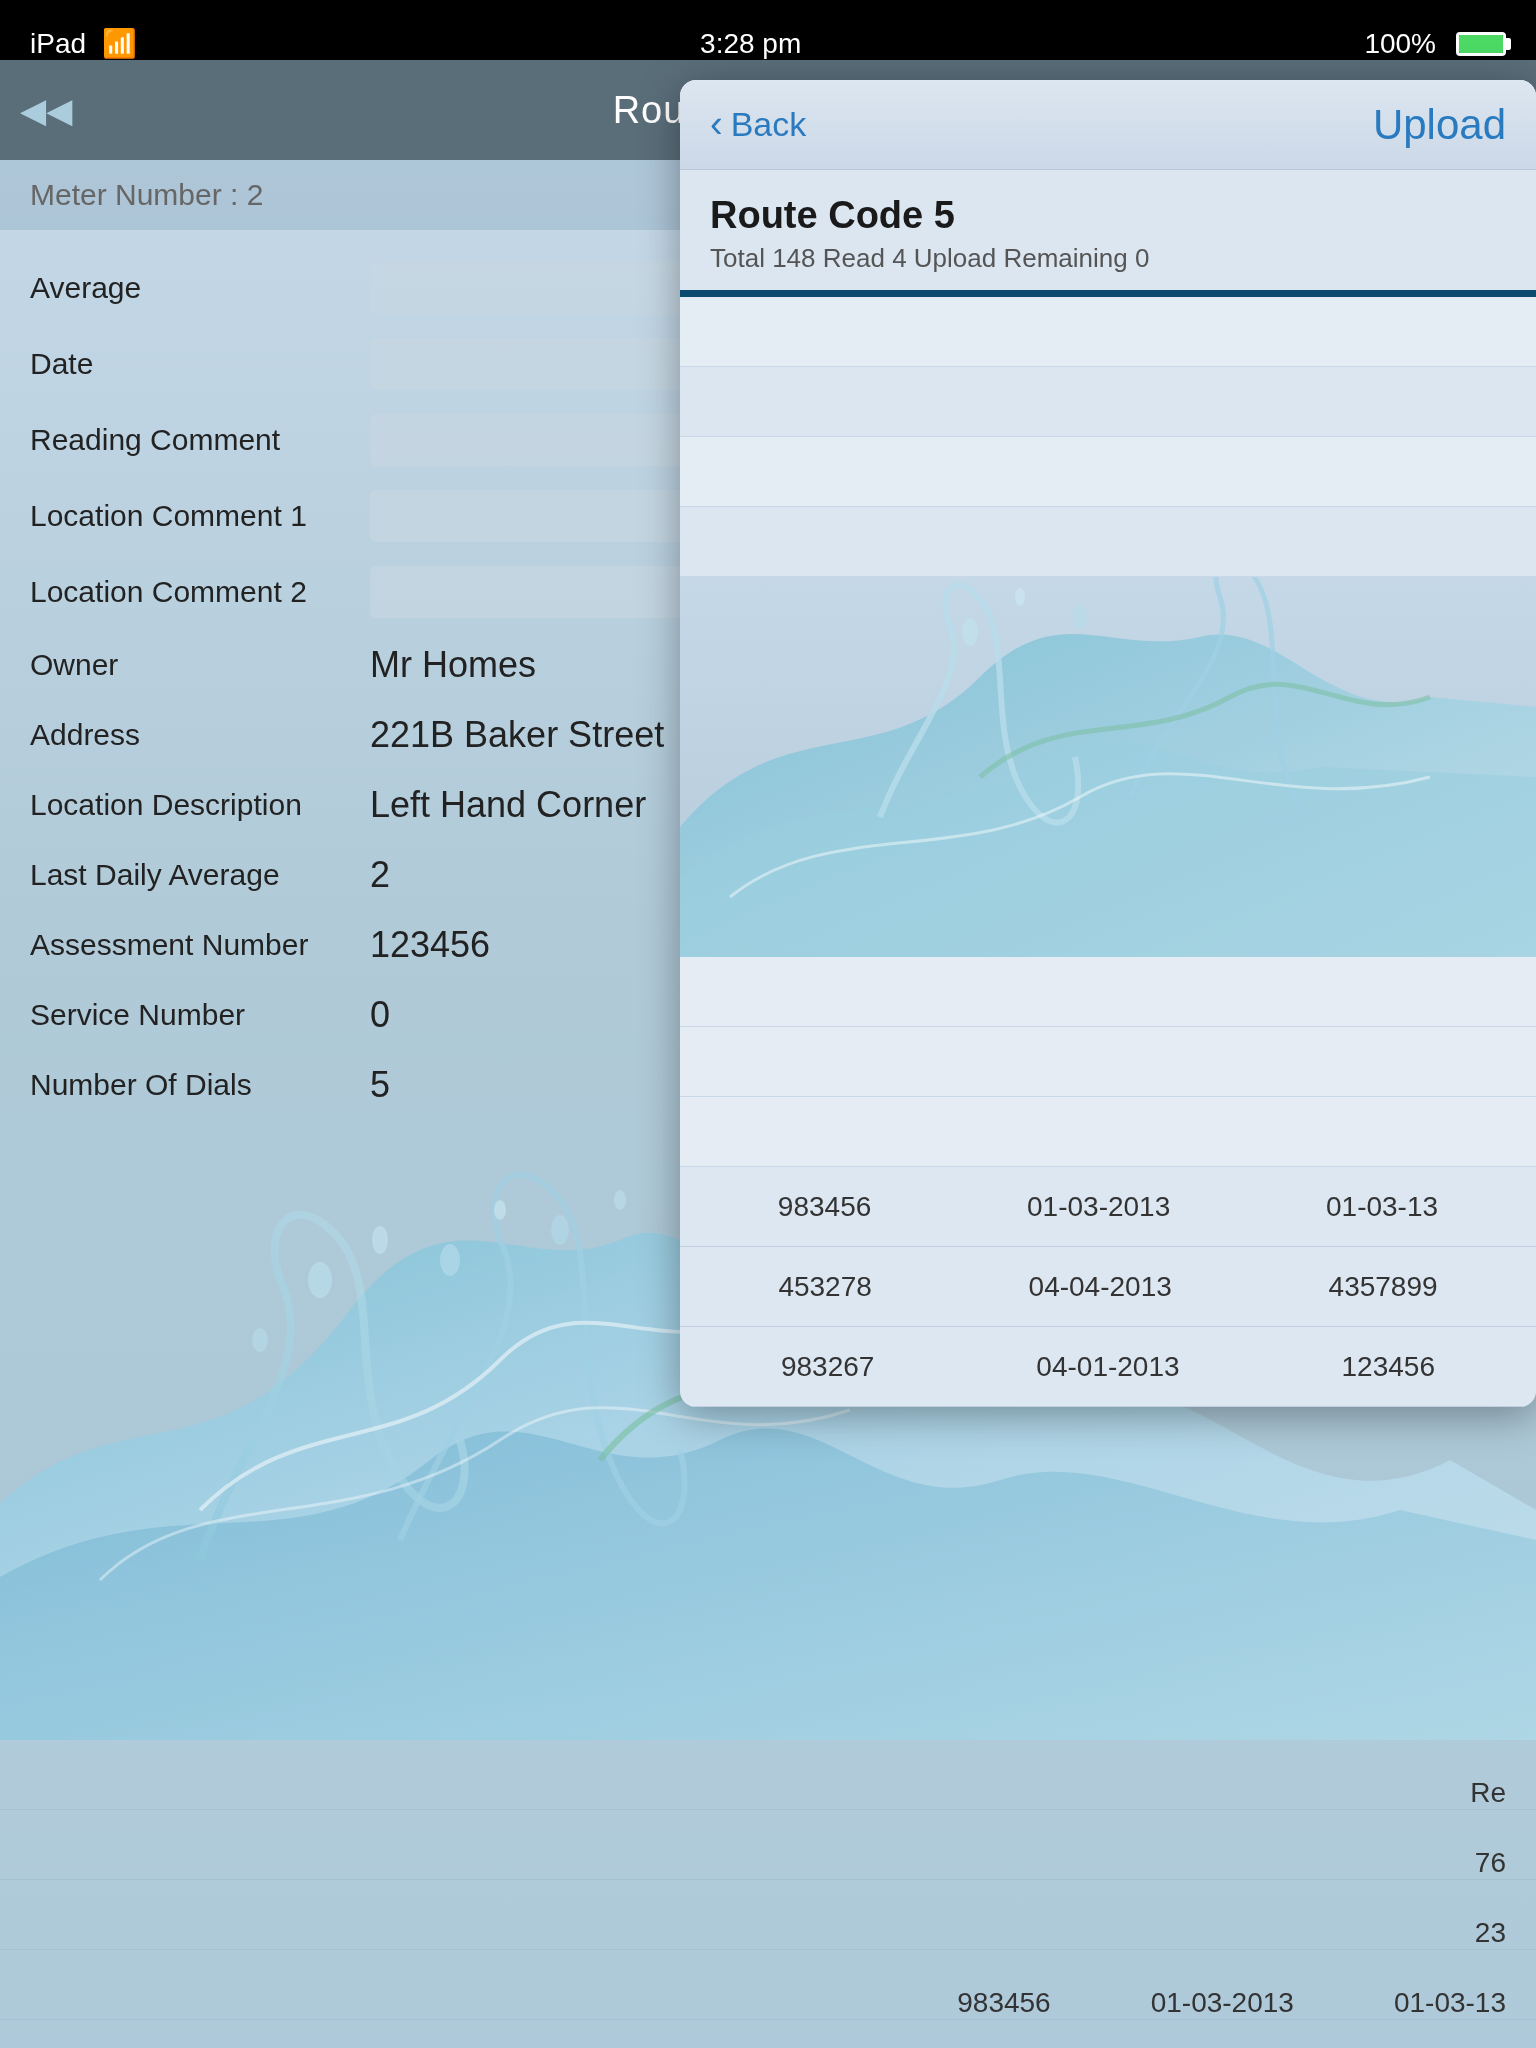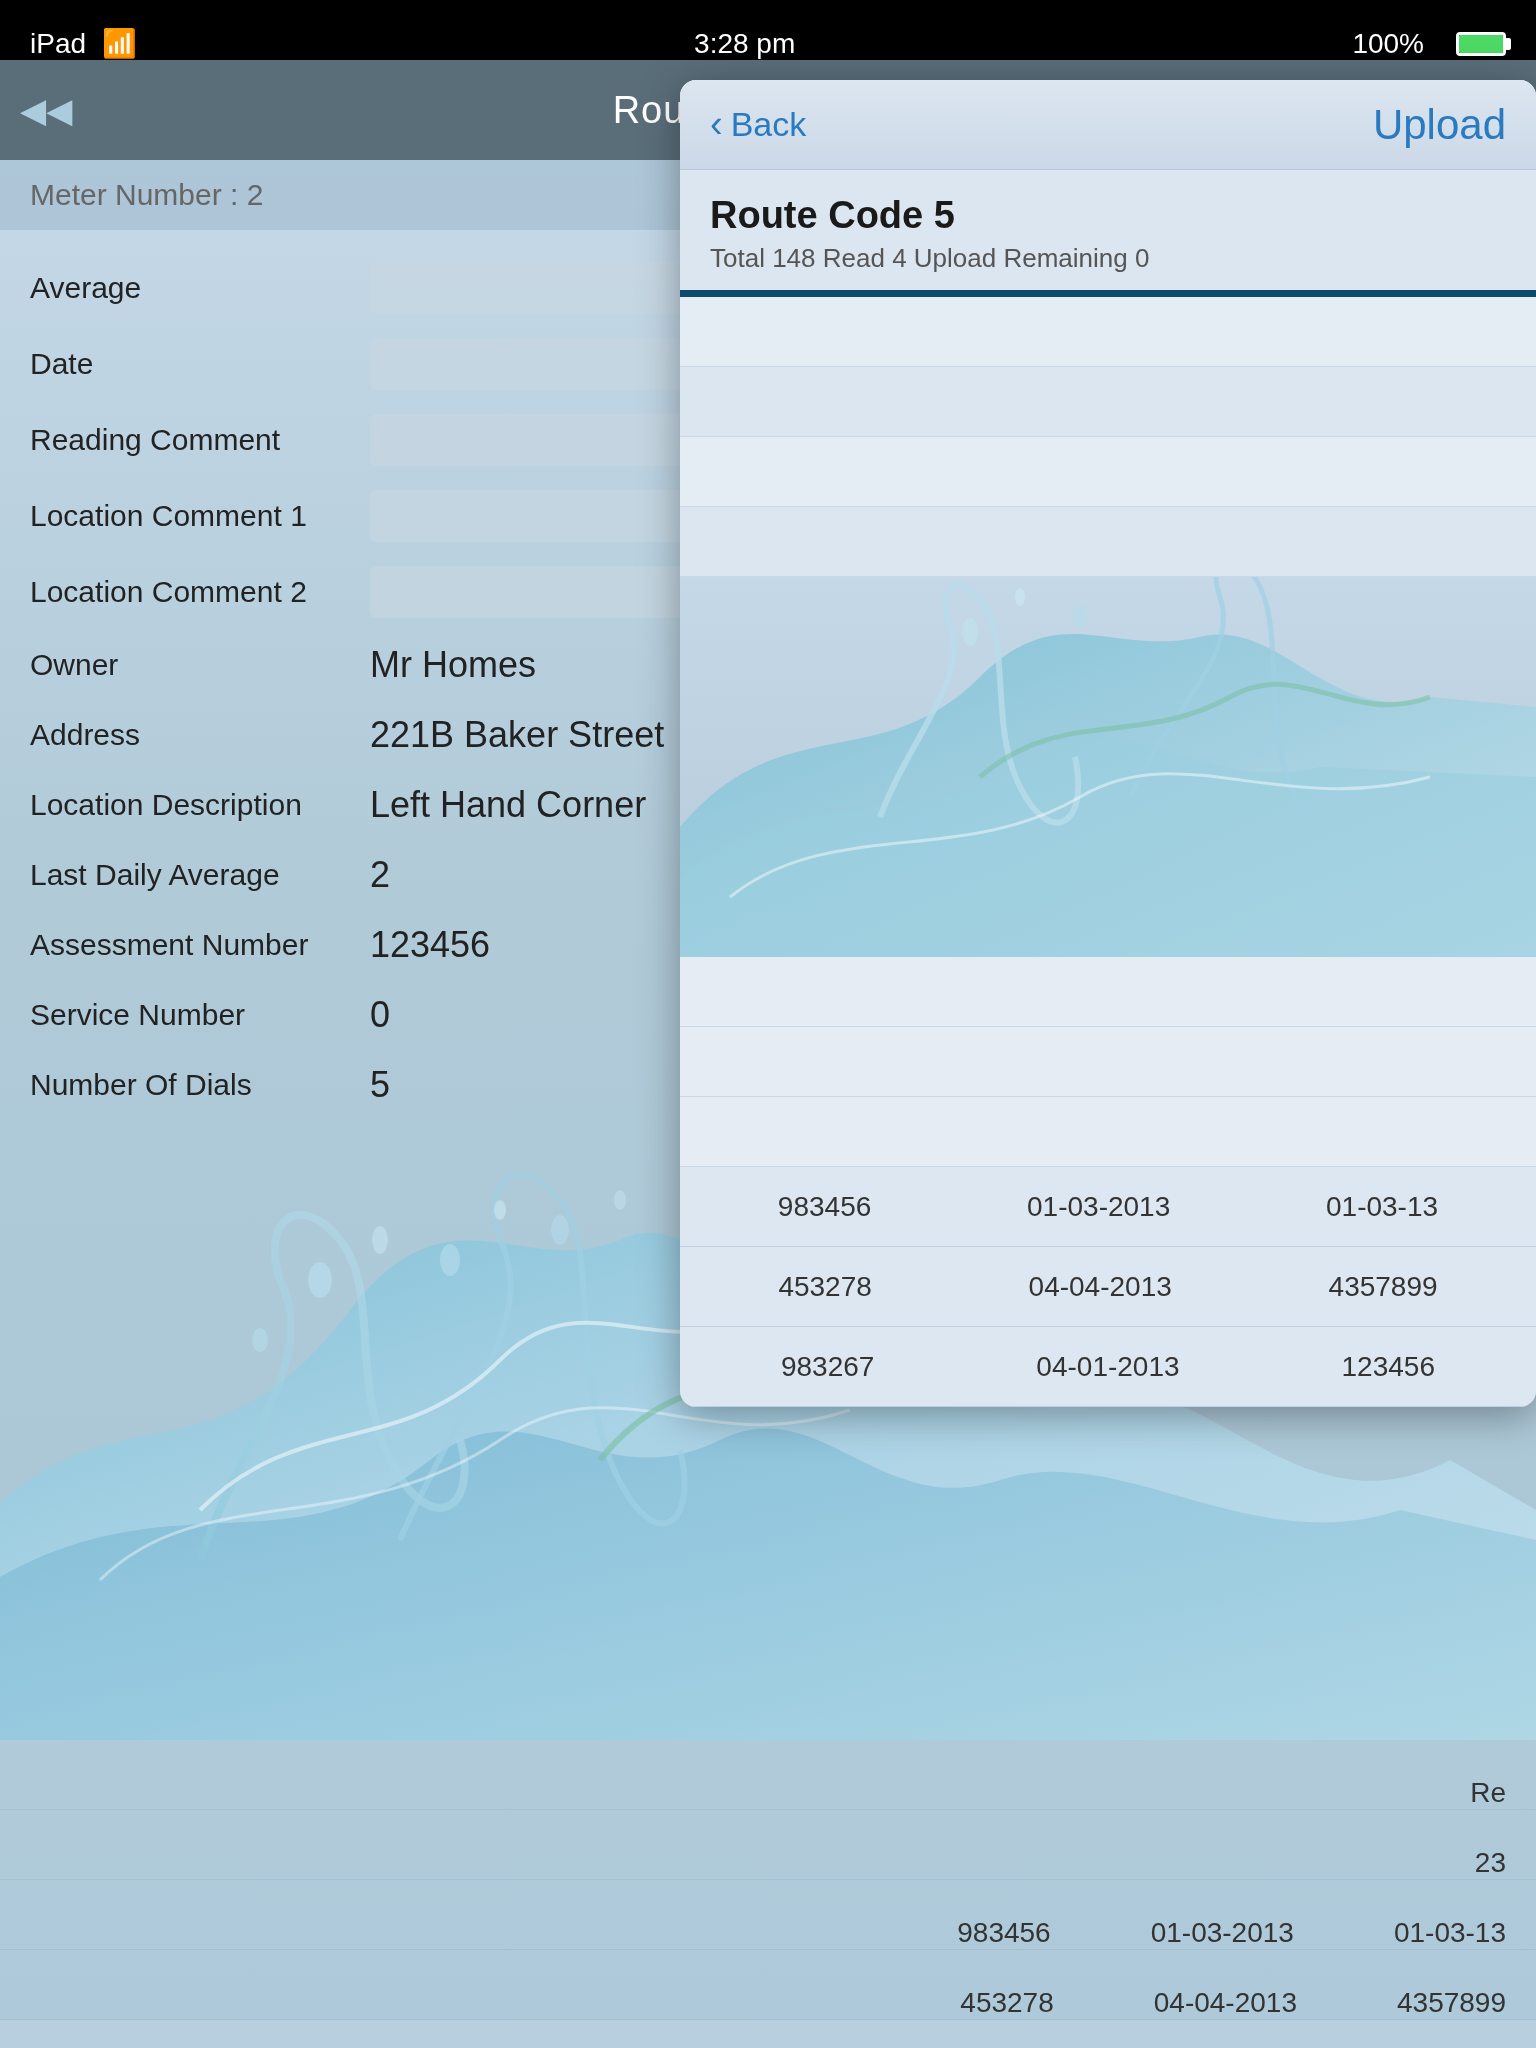--- a/index.html
+++ b/index.html
@@ -22,21 +22,21 @@
       align-items: flex-end;
       justify-content: space-between;
       padding: 0 30px;
       color: #fff;
       font-size: 28px;
       font-weight: 500;
       z-index: 10;
       position: relative;
     }
     .status-left { display: flex; align-items: center; gap: 16px; }
-    .status-right { display: flex; align-items: center; gap: 32px; }
+    .status-right { display: flex; align-items: center; gap: 20px; }
     .battery-container { display: flex; align-items: center; gap: 6px; }
     .battery-icon {
       width: 50px; height: 24px;
       border: 3px solid #fff;
       border-radius: 4px;
       position: relative;
       display: flex; align-items: center;
     }
     .battery-icon::after {
       content: '';
@@ -437,20 +437,23 @@
 
       <path d="M600 300 C680 200 760 240 840 180 C900 130 950 200 1020 170" fill="none" stroke="#7abfa0" stroke-width="6" opacity="0.6"></path>
     </svg>
   </div>
 
   <div class="bottom-numbers">
     <div class="partial-row">
       <span>Re</span>
     </div>
     <div class="partial-row">
+      <span>76</span>
+    </div>
+    <div class="partial-row">
       <span>23</span>
     </div>
     <div class="partial-row">
       <span>983456</span>
       <span>01-03-2013</span>
       <span>01-03-13</span>
     </div>
     <div class="partial-row">
       <span>453278</span>
       <span>04-04-2013</span>

